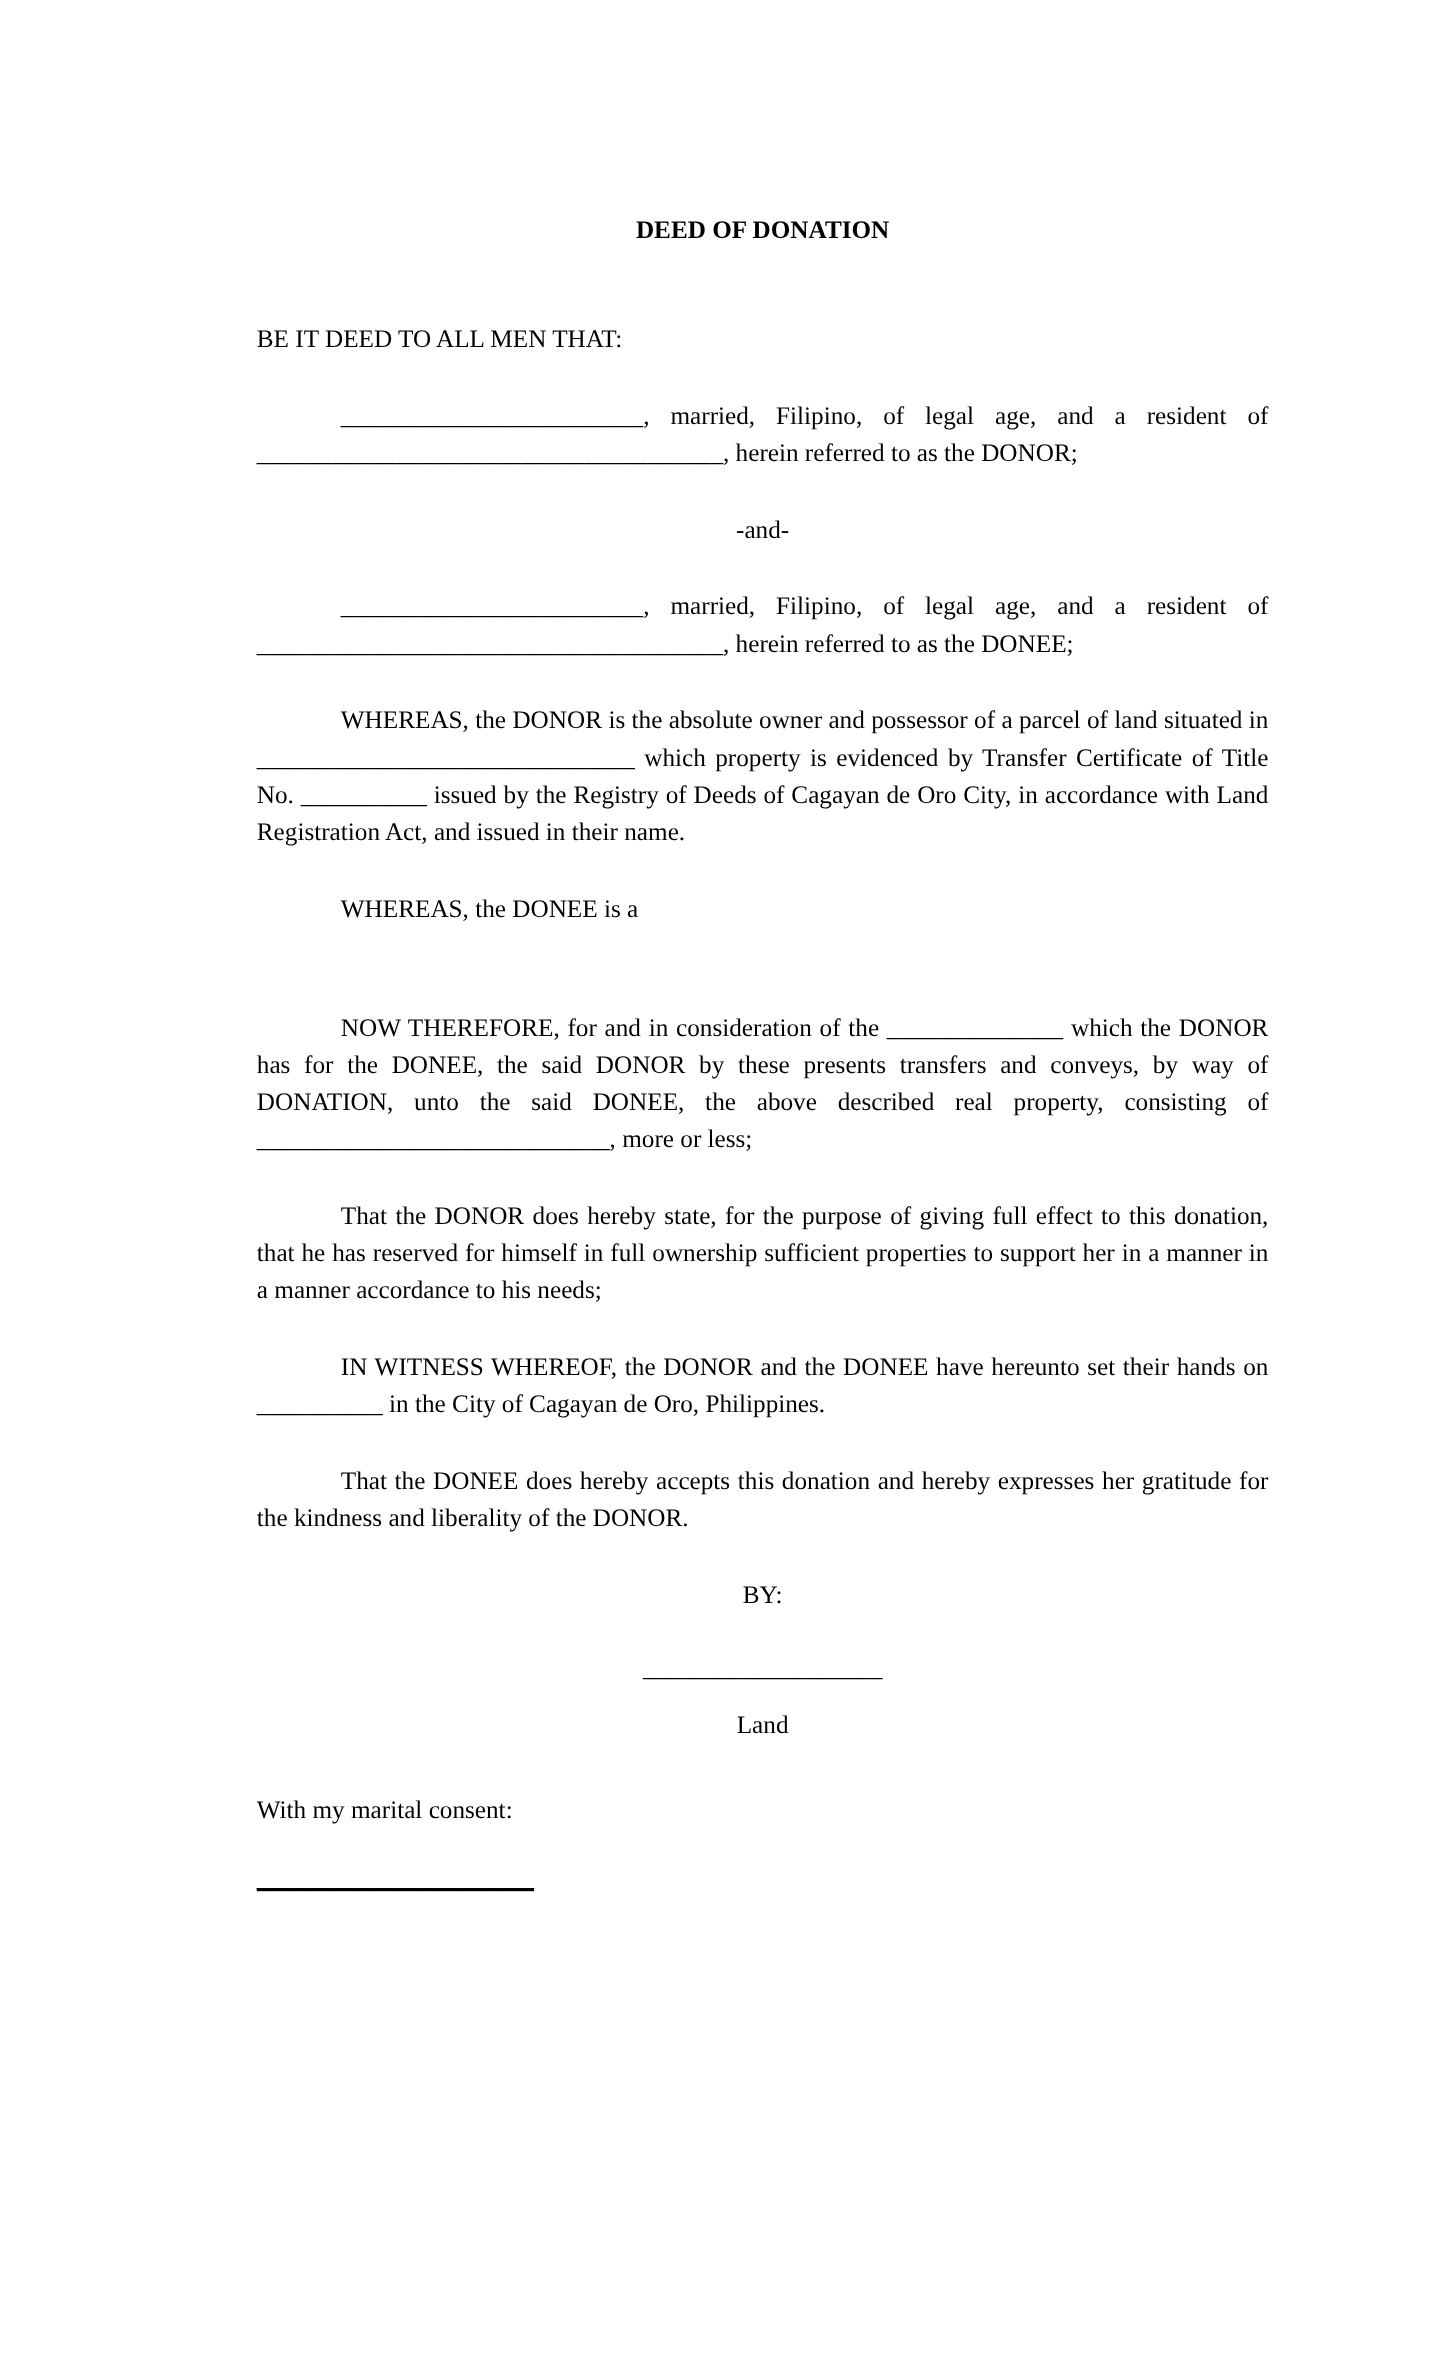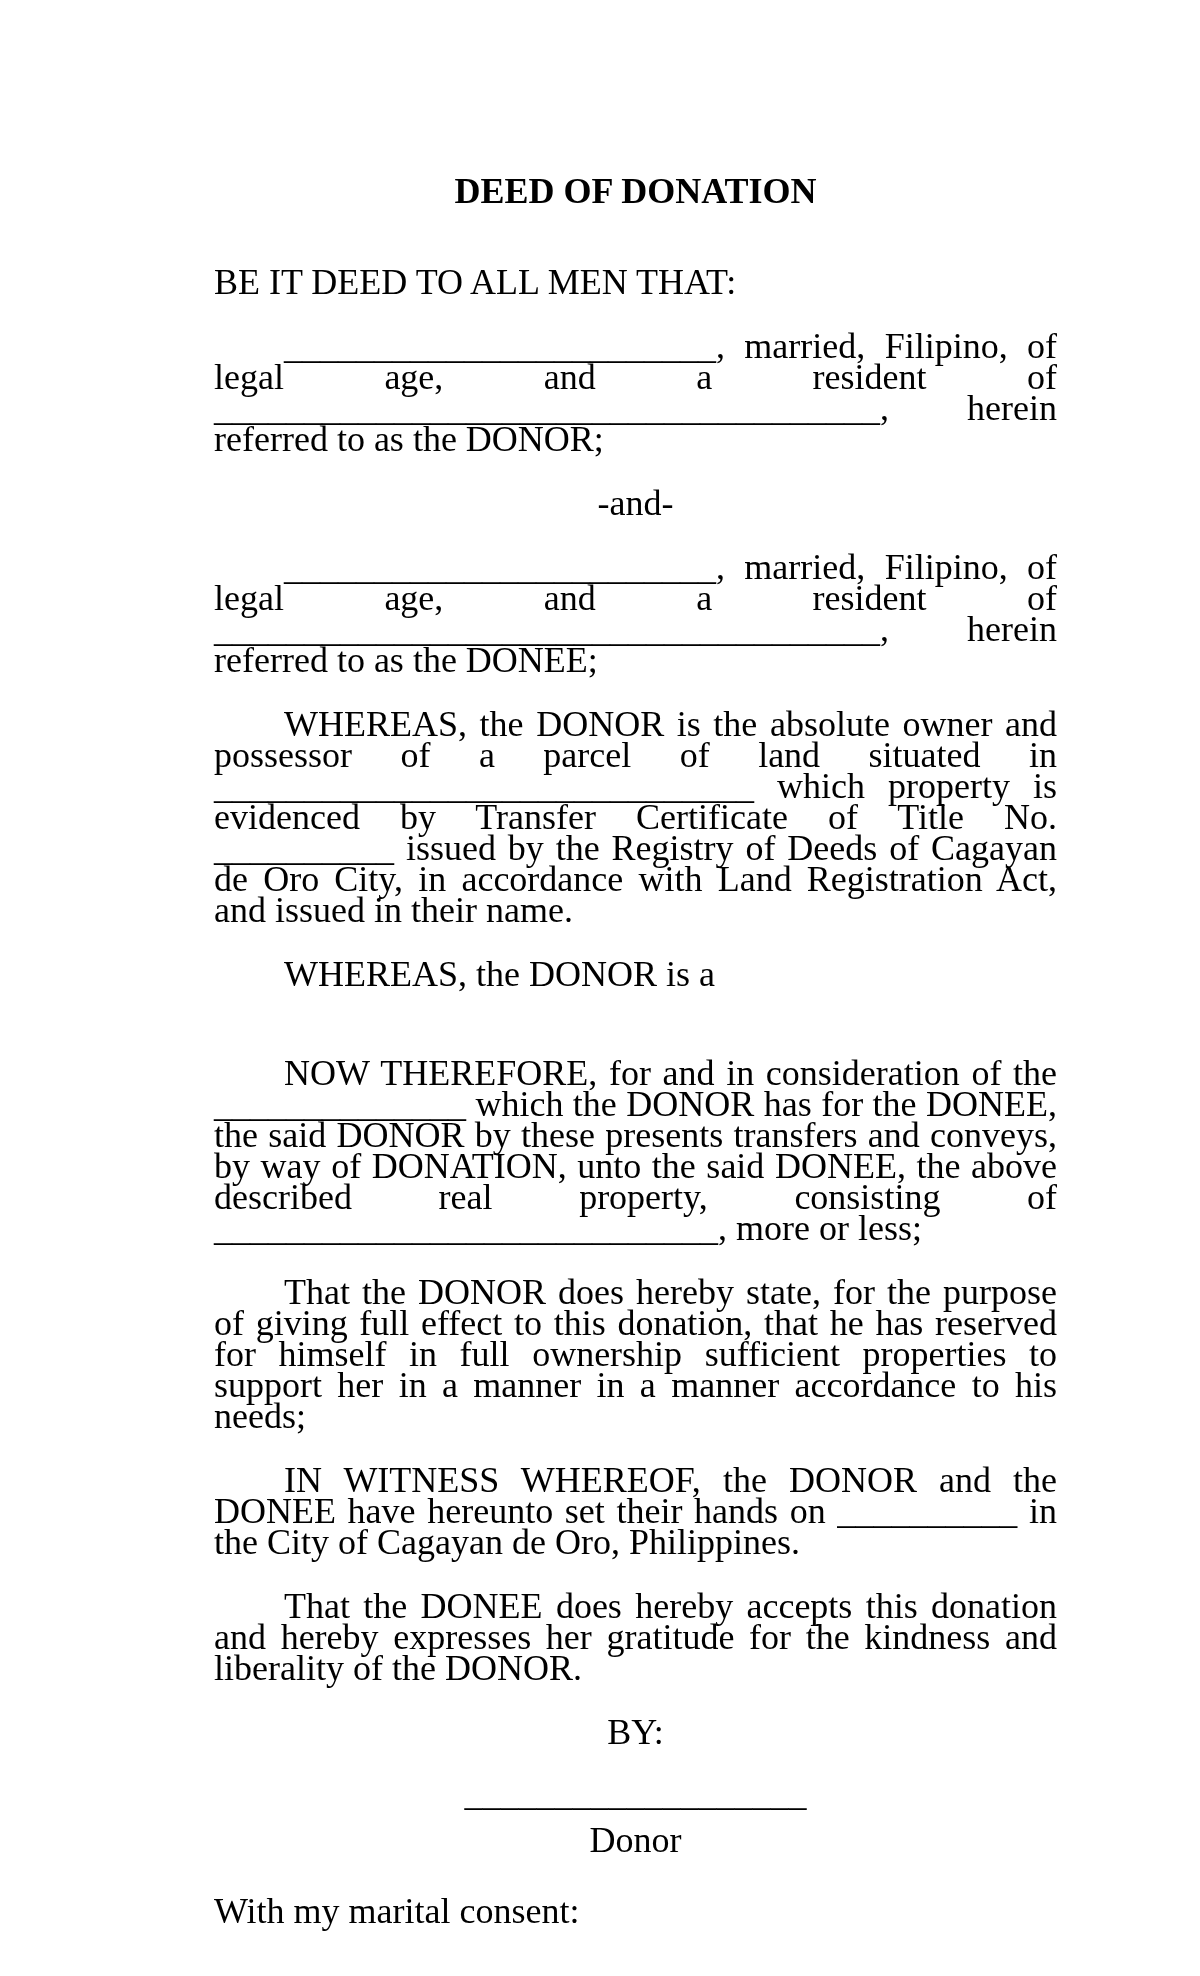--- a/index.html
+++ b/index.html
@@ -8,21 +8,21 @@
     background: #ffffff;
   }
   .page {
     position: relative;
     width: 1200px;
     height: 1976px;
     background: #ffffff;
     box-sizing: border-box;
     padding: 176px 143px 0 214px;
     font-family: "Liberation Serif", "DejaVu Serif", serif;
-    font-size: 36px;
+    font-size: 21px;
     line-height: 31px;
     color: #000000;
     overflow: hidden;
   }
   .page p {
     margin: 0 0 33px 0;
   }
   .doc-title {
     text-align: center;
     font-weight: bold;
@@ -70,34 +70,34 @@
 
   <p class="justify indent">________________________, married, Filipino, of legal age, and a resident of _____________________________________, herein referred to as the DONOR;</p>
 
   <p class="center">-and-</p>
 
   <p class="justify indent">________________________, married, Filipino, of legal age, and a resident of _____________________________________, herein referred to as the DONEE;</p>
 
 
   <p class="justify indent">WHEREAS, the DONOR is the absolute owner and possessor of a parcel of land situated in ______________________________ which property is evidenced by Transfer Certificate of Title No. __________ issued by the Registry of Deeds of Cagayan de Oro City, in accordance with Land Registration Act, and issued in their name.</p>
 
-  <p class="justify indent gap-large">WHEREAS, the DONOR is a</p>
+  <p class="justify indent gap-large">WHEREAS, the DONEE is a</p>
 
   <p class="justify indent">NOW THEREFORE, for and in consideration of the ______________ which the DONOR has for the DONEE, the said DONOR by these presents transfers and conveys, by way of DONATION, unto the said DONEE, the above described real property, consisting of ____________________________, more or less;</p>
 
   <p class="justify indent">That the DONOR does hereby state, for the purpose of giving full effect to this donation, that he has reserved for himself in full ownership sufficient properties to support her in a manner in a manner accordance to his needs;</p>
 
   <p class="justify indent">IN WITNESS WHEREOF, the DONOR and the DONEE have hereunto set their hands on __________ in the City of Cagayan de Oro, Philippines.</p>
 
   <p class="justify indent">That the DONEE does hereby accepts this donation and hereby expresses her gratitude for the kindness and liberality of the DONOR.</p>
 
   <p class="center by-line">BY:</p>
 
   <div class="sig-block">
     <p>___________________</p>
-    <p>Donor</p>
+    <p>Land</p>
   </div>
 
   <p class="justify consent-line">With my marital consent:</p>
 
   <p class="sig-left">______________________</p>
 
 </div>
 
 </body></html>

